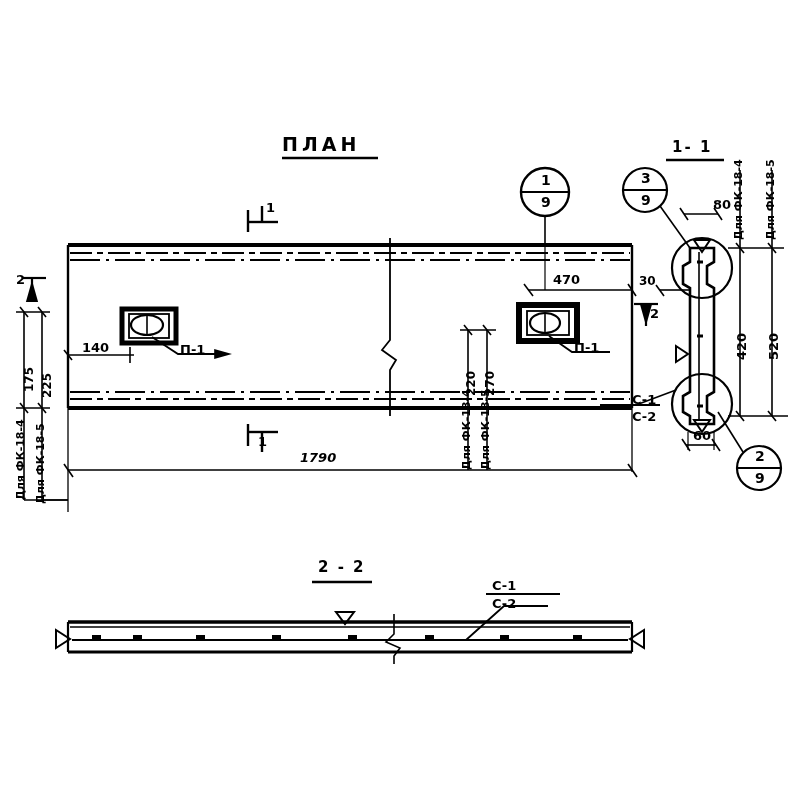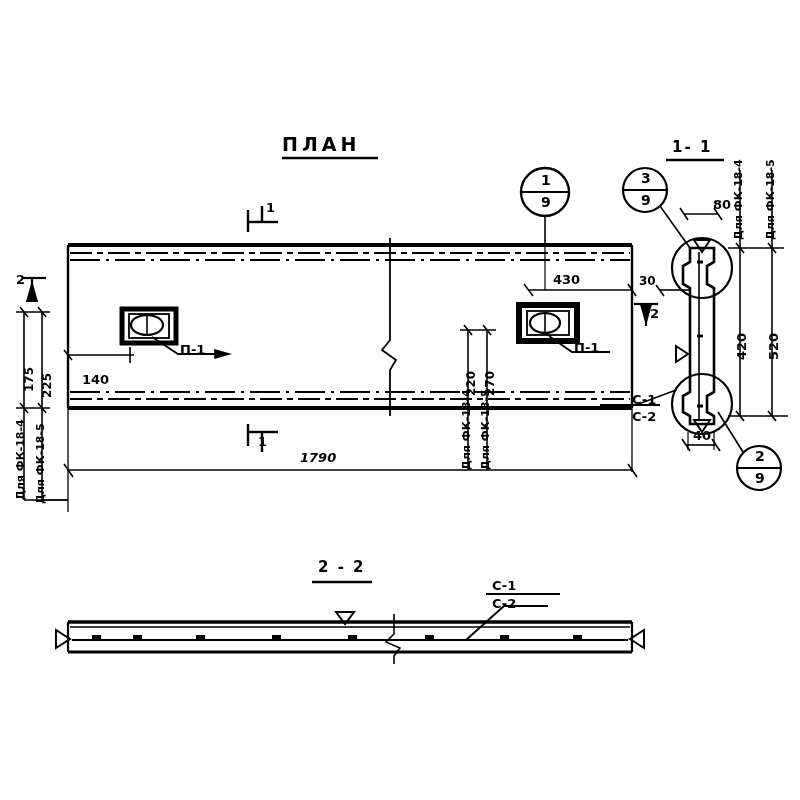--- a/index.html
+++ b/index.html
@@ -267,22 +267,22 @@
     <g stroke="#000" stroke-width="1.8" fill="none">
       <path d="M466,640 L504,606 L548,606"></path>
       <path d="M486,594 L560,594" stroke-width="2.2"></path>
     </g>
   </svg>
 
   <div class="lbl t-title" style="left:282px;top:133px;">ПЛАН</div>
   <div class="lbl t-sec" style="left:672px;top:138px;">1- 1</div>
   <div class="lbl t-sec" style="left:318px;top:558px;">2 - 2</div>
 
-  <div class="lbl t-dim" style="left:82px;top:340px;margin-top:32px;">140</div>
-  <div class="lbl t-dim" style="left:553px;top:272px;">430</div>
+  <div class="lbl t-dim" style="left:82px;top:340px;">140</div>
+  <div class="lbl t-dim" style="left:553px;top:272px;">470</div>
   <div class="lbl t-dim" style="left:300px;top:450px;font-style:italic;">1790</div>
 
   <div class="lbl t-dim-s rot90" style="left:22px;top:392px;">175</div>
   <div class="lbl t-dim-s rot90" style="left:40px;top:398px;">225</div>
   <div class="lbl t-small rot90" style="left:14px;top:500px;">Для ФК-18-4</div>
   <div class="lbl t-small rot90" style="left:34px;top:504px;">Для ФК-18-5</div>
 
   <div class="lbl t-dim-s rot90" style="left:464px;top:396px;">220</div>
   <div class="lbl t-dim-s rot90" style="left:483px;top:396px;">270</div>
   <div class="lbl t-small rot90" style="left:460px;top:470px;">Для ФК-18-4</div>
@@ -293,21 +293,21 @@
 
   <div class="lbl t-bub" style="left:541px;top:172px;">1</div>
   <div class="lbl t-bub" style="left:541px;top:194px;">9</div>
 
   <div class="lbl t-bub" style="left:641px;top:170px;">3</div>
   <div class="lbl t-bub" style="left:641px;top:192px;">9</div>
   <div class="lbl t-bub" style="left:755px;top:448px;">2</div>
   <div class="lbl t-bub" style="left:755px;top:470px;">9</div>
 
   <div class="lbl t-dim" style="left:690px;top:197px;margin-left:23px;">80</div>
-  <div class="lbl t-dim" style="left:693px;top:428px;">40</div>
+  <div class="lbl t-dim" style="left:693px;top:428px;">60</div>
   <div class="lbl t-dim-s" style="left:639px;top:274px;">30</div>
   <div class="lbl t-mark" style="left:650px;top:306px;">2</div>
 
   <div class="lbl t-dim rot90" style="left:734px;top:360px;">420</div>
   <div class="lbl t-dim rot90" style="left:766px;top:360px;">520</div>
   <div class="lbl t-small rot90" style="left:732px;top:240px;">Для ФК-18-4</div>
   <div class="lbl t-small rot90" style="left:764px;top:240px;">Для ФК-18-5</div>
 
   <div class="lbl t-mark" style="left:632px;top:392px;">C-1</div>
   <div class="lbl t-mark" style="left:632px;top:409px;">C-2</div>

